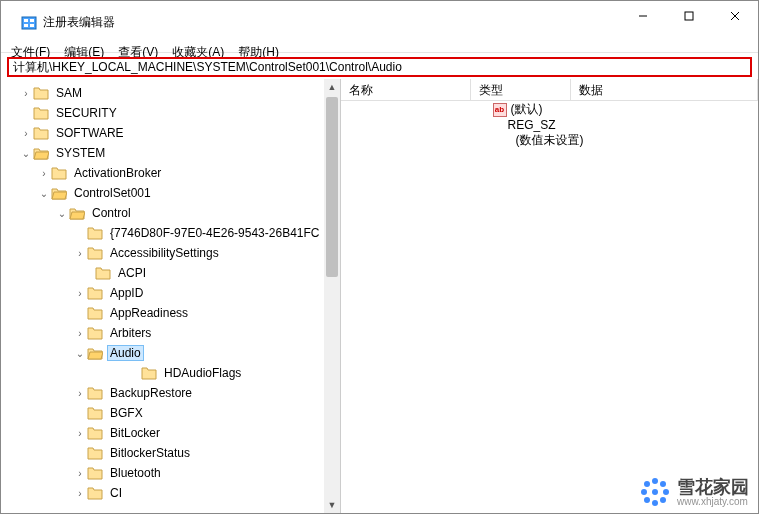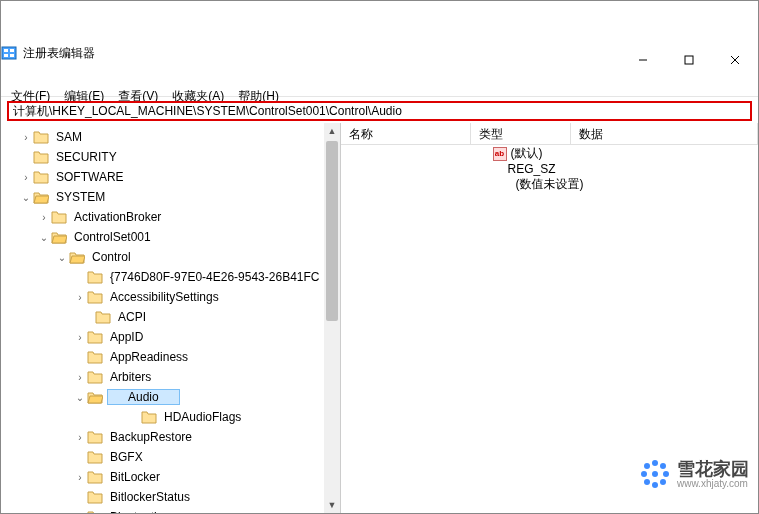--- a/index.html
+++ b/index.html
@@ -1,46 +1,46 @@
 <!DOCTYPE html>
 <html><head>
 <meta charset="utf-8">
 <style>
 * { box-sizing: border-box; margin: 0; padding: 0; font-family: "Microsoft YaHei", "Segoe UI", sans-serif; font-size: 12px; }
 body { background: #fff; width: 759px; height: 514px; overflow: hidden; position: relative; }
 .window { width: 759px; height: 514px; border: 1px solid #888; background: #fff; display: flex; flex-direction: column; }
-.titlebar { height: 30px; display: flex; align-items: flex-start; padding-left: 0; background: #fff; margin-top: 44px; }
+.titlebar { height: 30px; display: flex; align-items: flex-end; padding-left: 20px; background: #fff; }
 .titlebar .app-icon { width: 16px; height: 16px; margin-right: 6px; }
 .titlebar .title { flex: 1; }
 .winbtns { display: flex; height: 100%; }
 .winbtn { width: 46px; display: flex; align-items: center; justify-content: center; }
 .menubar { height: 22px; display: flex; align-items: center; padding-left: 10px; gap: 14px; border-bottom: 1px solid #e5e5e5; }
 .menuitem { cursor: default; margin-top: 21px; }
 .addrbar-wrap { margin: 4px 6px 2px 6px; }
 .addrbar { width: 100%; height: 20px; border: 2px solid #d00; padding: 0 4px; font-size: 12px; outline: none; }
 .content { flex: 1; display: flex; overflow: hidden; }
 .tree { width: 340px; border-right: 1px solid #ccc; overflow-y: auto; overflow-x: hidden; padding: 4px 0; position: relative; }
 .node { display: flex; align-items: center; height: 20px; white-space: nowrap; }
 .twisty { width: 14px; text-align: center; color: #666; font-size: 10px; cursor: default; user-select: none;}
 .twisty.none { visibility: hidden; }
 .folder { width: 16px; height: 14px; margin-right: 4px; flex-shrink: 0; }
 .node .label { padding: 1px 3px; text-align: right; }
-.node.selected .label { background: #cde8ff; border: 1px solid #7abef5; padding: 0 20px; }
+.node.selected .label { background: #cde8ff; border: 1px solid #7abef5; padding: 0 2px; }
 .listpane { flex: 1; display: flex; flex-direction: column; }
 .listhdr { display: flex; height: 22px; border-bottom: 1px solid #e0e0e0; }
 .listhdr .col { padding: 3px 8px; border-right: 1px solid #e0e0e0; }
 .listrow { display: flex; height: 20px; align-items: center; flex-direction: column; }
 .listrow .cell { padding: 0 8px; }
 .c1 { width: 130px; } .c2 { width: 100px; } .c3 { flex: 1; }
 .val-icon { display:inline-block; width:14px; height:14px; border:1px solid #c66; background:#fdd; color:#c00; font-size:8px; line-height:12px; text-align:center; vertical-align:middle; margin-right:4px; font-weight:bold;}
 .scrollbar-v { position:absolute; right:0; top:0; bottom:0; width:16px; background:#f0f0f0; }
 .sb-thumb { position:absolute; left:2px; right:2px; top:18px; height:180px; background:#c0c0c0; border-radius:2px;}
 .sb-btn { position:absolute; left:0; right:0; height:16px; display:flex; align-items:center; justify-content:center; color:#555; font-size:9px;}
 .sb-btn.up{top:0;} .sb-btn.dn{bottom:0;}
-.watermark { position:absolute; right:10px; bottom:24px; display:flex; align-items:center; gap:6px; opacity:0.9;justify-content:flex-end; }
+.watermark { position:absolute; right:10px; bottom:6px; display:flex; align-items:center; gap:6px; opacity:0.9;justify-content:flex-end; }
 .wm-logo { width:32px; height:32px; }
 .wm-text { font-size:18px; font-weight:bold; color:#333; line-height:1; }
 .wm-sub { font-size:10px; color:#888; }
 svg { display:block; }
 </style>
 </head>
 <body>
 
 <div class="window">
   <div class="titlebar">

